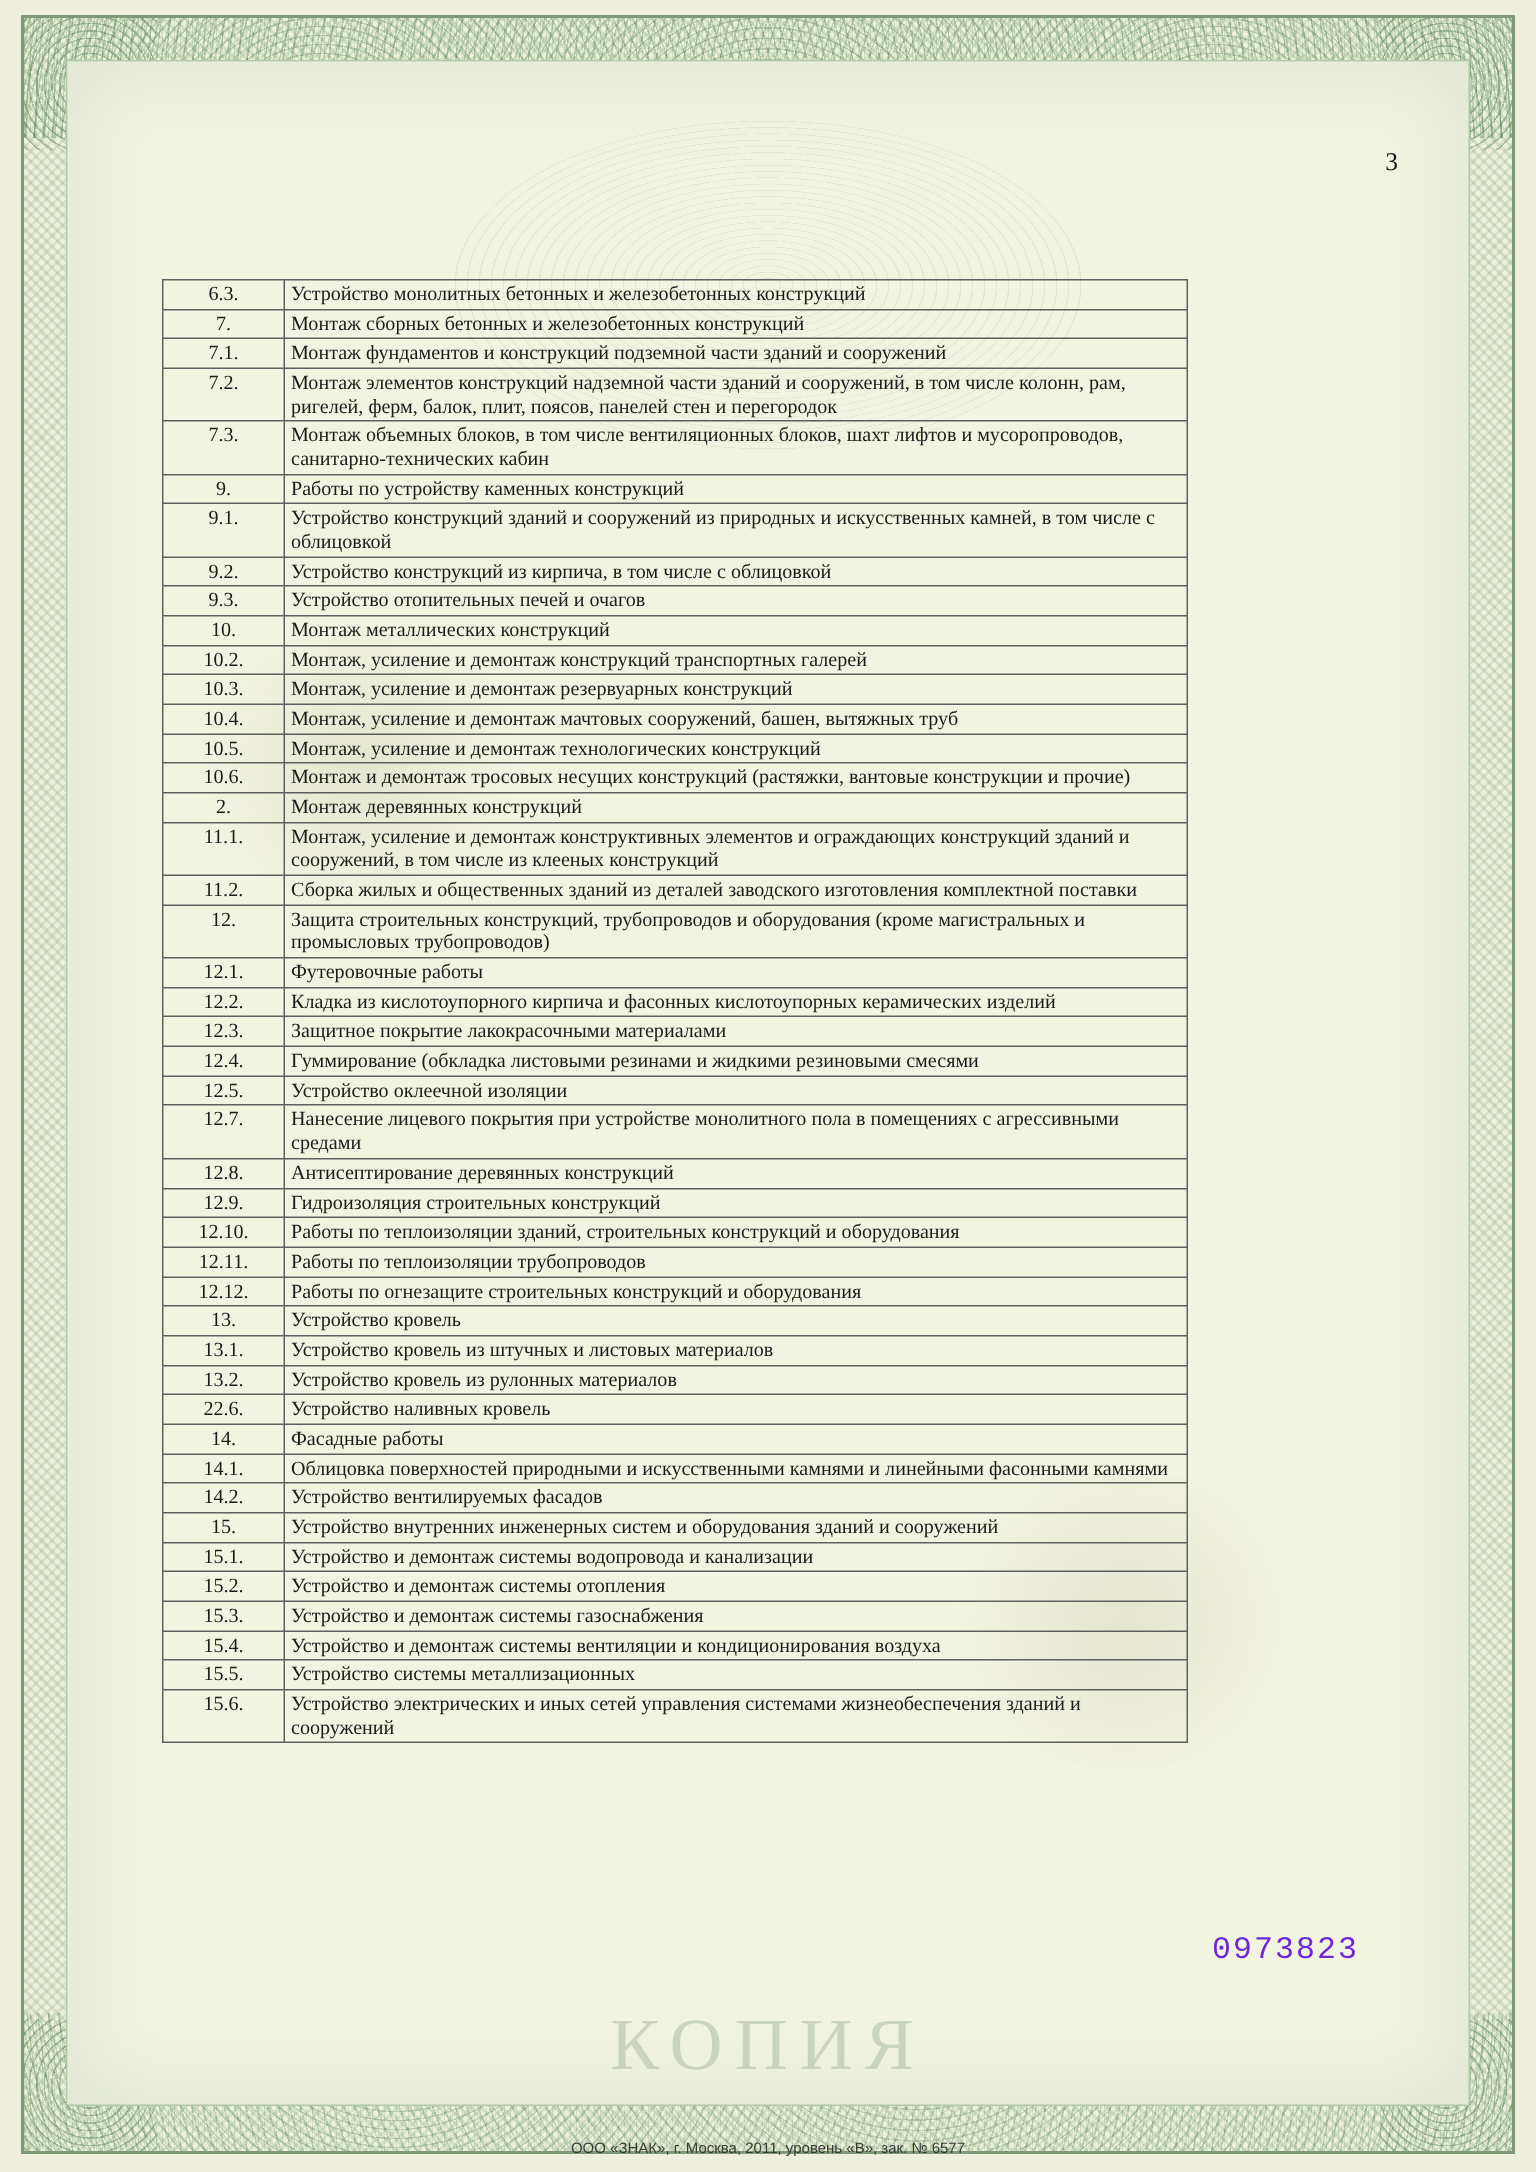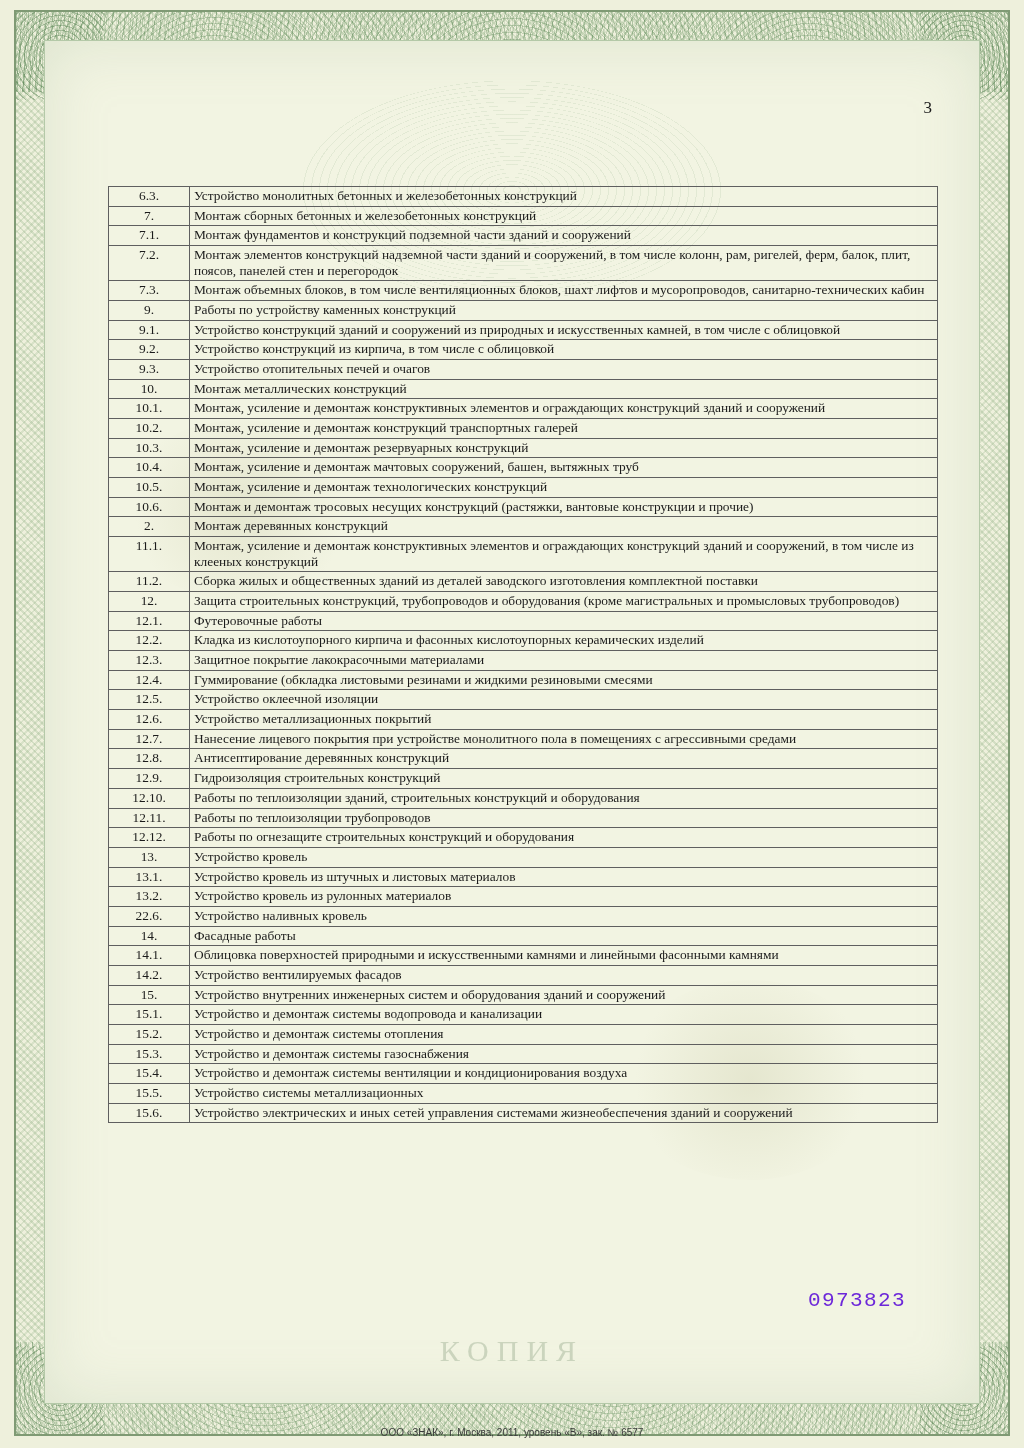--- a/index.html
+++ b/index.html
@@ -76,21 +76,21 @@
     right: 92px;
     top: 98px;
     font-size: 17px;
     font-family: "Liberation Serif", serif;
   }
   
   .table-wrap {
     position: absolute;
     left: 108px;
     top: 186px;
-    width: 830px;
+    width: 684px;
   }
   table.doc {
     width: 100%;
     border-collapse: collapse;
     font-size: 13.4px;
     line-height: 1.17;
   }
   table.doc td {
     border: 1px solid #5f5f5f;
     padding: 1px 4px 2px 4px;
@@ -115,21 +115,21 @@
     font-size: 21px;
     letter-spacing: 1.4px;
     color: #6d28d9;
   }
   
   .watermark {
     position: absolute;
     left: 50%;
     top: 1334px;
     transform: translateX(-50%);
-    font-size: 30px;
+    font-size: 49px;
     letter-spacing: 8px;
     color: rgba(150,170,140,0.42);
     font-family: "Liberation Serif", serif;
     user-select: none;
   }
   
   .imprint {
     position: absolute;
     left: 50%;
     bottom: 10px;
@@ -204,24 +204,20 @@
           </tr>
           <tr>
             <td class="num">9.3.</td>
             <td class="txt">Устройство отопительных печей и очагов</td>
           </tr>
           <tr>
             <td class="num">10.</td>
             <td class="txt">Монтаж металлических конструкций</td>
           </tr>
           <tr>
-            <td class="num">10.1.</td>
-            <td class="txt">Монтаж, усиление и демонтаж конструктивных элементов и ограждающих конструкций зданий и сооружений</td>
-          </tr>
-          <tr>
             <td class="num">10.2.</td>
             <td class="txt">Монтаж, усиление и демонтаж конструкций транспортных галерей</td>
           </tr>
           <tr>
             <td class="num">10.3.</td>
             <td class="txt">Монтаж, усиление и демонтаж резервуарных конструкций</td>
           </tr>
           <tr>
             <td class="num">10.4.</td>
             <td class="txt">Монтаж, усиление и демонтаж мачтовых сооружений, башен, вытяжных труб</td>
@@ -262,24 +258,20 @@
             <td class="num">12.3.</td>
             <td class="txt">Защитное покрытие лакокрасочными материалами</td>
           </tr>
           <tr>
             <td class="num">12.4.</td>
             <td class="txt">Гуммирование (обкладка листовыми резинами и жидкими резиновыми смесями</td>
           </tr>
           <tr>
             <td class="num">12.5.</td>
             <td class="txt">Устройство оклеечной изоляции</td>
-          </tr>
-          <tr>
-            <td class="num">12.6.</td>
-            <td class="txt">Устройство металлизационных покрытий</td>
           </tr>
           <tr>
             <td class="num">12.7.</td>
             <td class="txt">Нанесение лицевого покрытия при устройстве монолитного пола в помещениях с агрессивными средами</td>
           </tr>
           <tr>
             <td class="num">12.8.</td>
             <td class="txt">Антисептирование деревянных конструкций</td>
           </tr>
           <tr>

